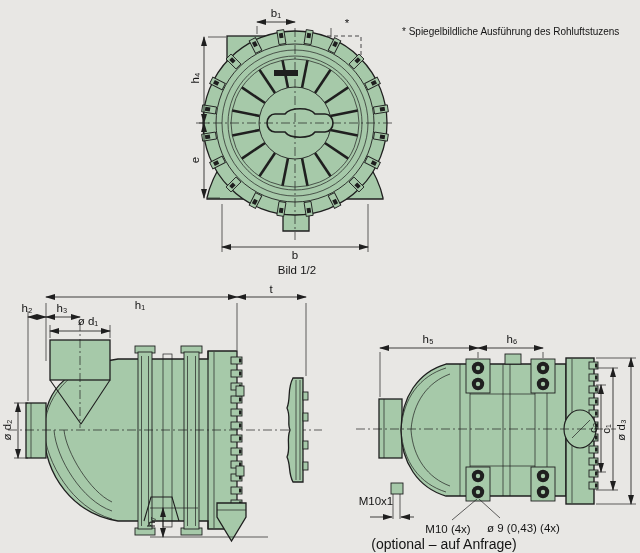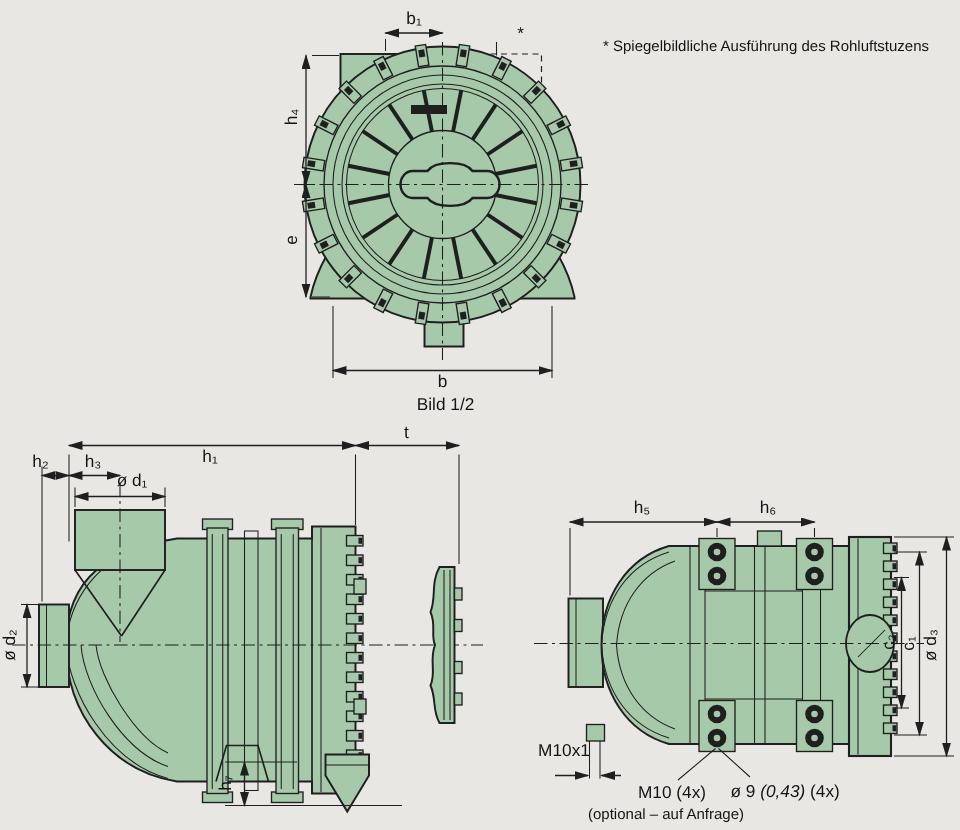--- a/index.html
+++ b/index.html
@@ -16,24 +16,24 @@
   .thin{fill:none;stroke:var(--line);stroke-width:0.7;}
   .dim{fill:none;stroke:var(--line);stroke-width:0.85;}
   .cl{fill:none;stroke:var(--line);stroke-width:0.7;stroke-dasharray:9 3 2 3;}
   .dash{fill:none;stroke:var(--line);stroke-width:0.8;stroke-dasharray:4 3;}
   .dk{fill:var(--line);stroke:none;}
   .spoke{stroke:var(--line);stroke-width:2.6;}
   
   .lbl{position:absolute;transform:translate(-50%,-50%);font-size:11.5px;
        white-space:nowrap;line-height:1;}
   .lbl.v{transform:translate(-50%,-50%) rotate(-90deg);}
-  .lbl.small{font-size:10px;}
+  .lbl.small{font-size:14px;}
   .lbl.left{transform:translate(0,-50%);}
   .note{position:absolute;font-size:10px;white-space:nowrap;}
-  .it{font-style:italic;}
+  .it{}
 </style>
 </head>
 <body>
 
 <div class="canvas">
 
 <svg class="draw" width="640" height="553" viewBox="0 0 640 553">
   <defs>
     <marker id="ar" markerWidth="12" markerHeight="8" refX="9" refY="3" orient="auto-start-reverse" markerUnits="userSpaceOnUse">
       <path d="M0,0 L10,3 L0,6 Z" class="dk"></path>

